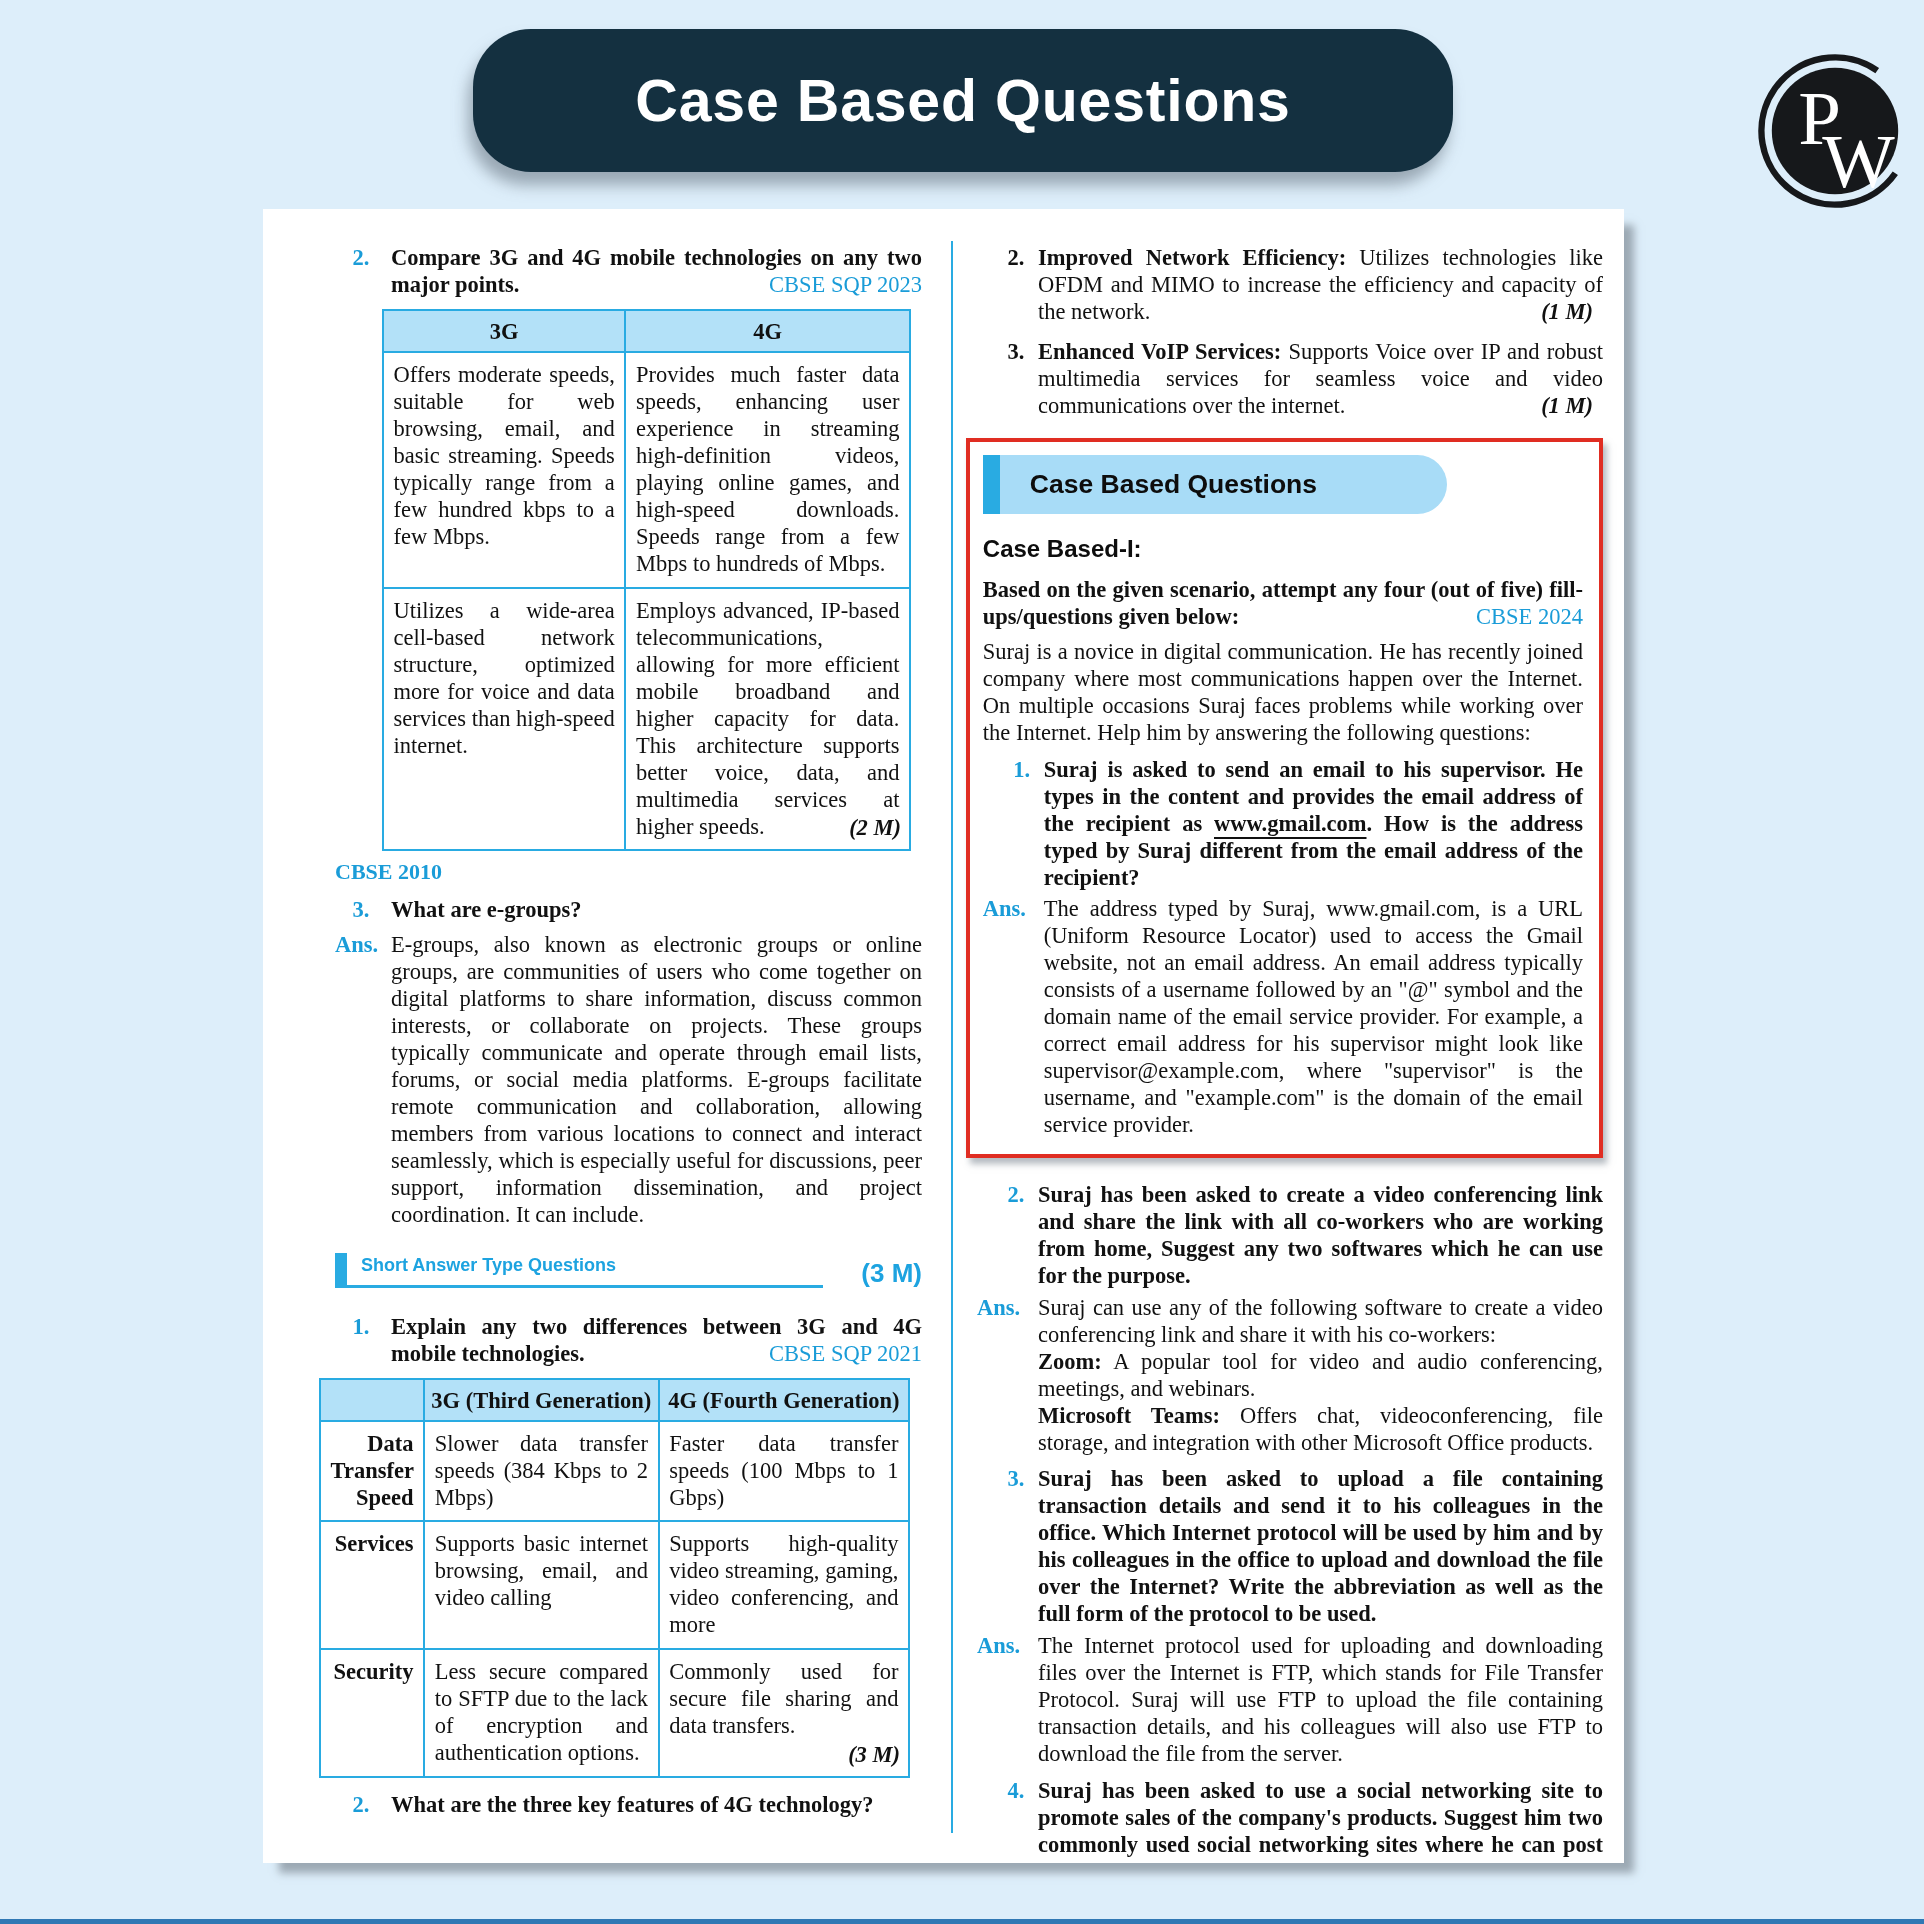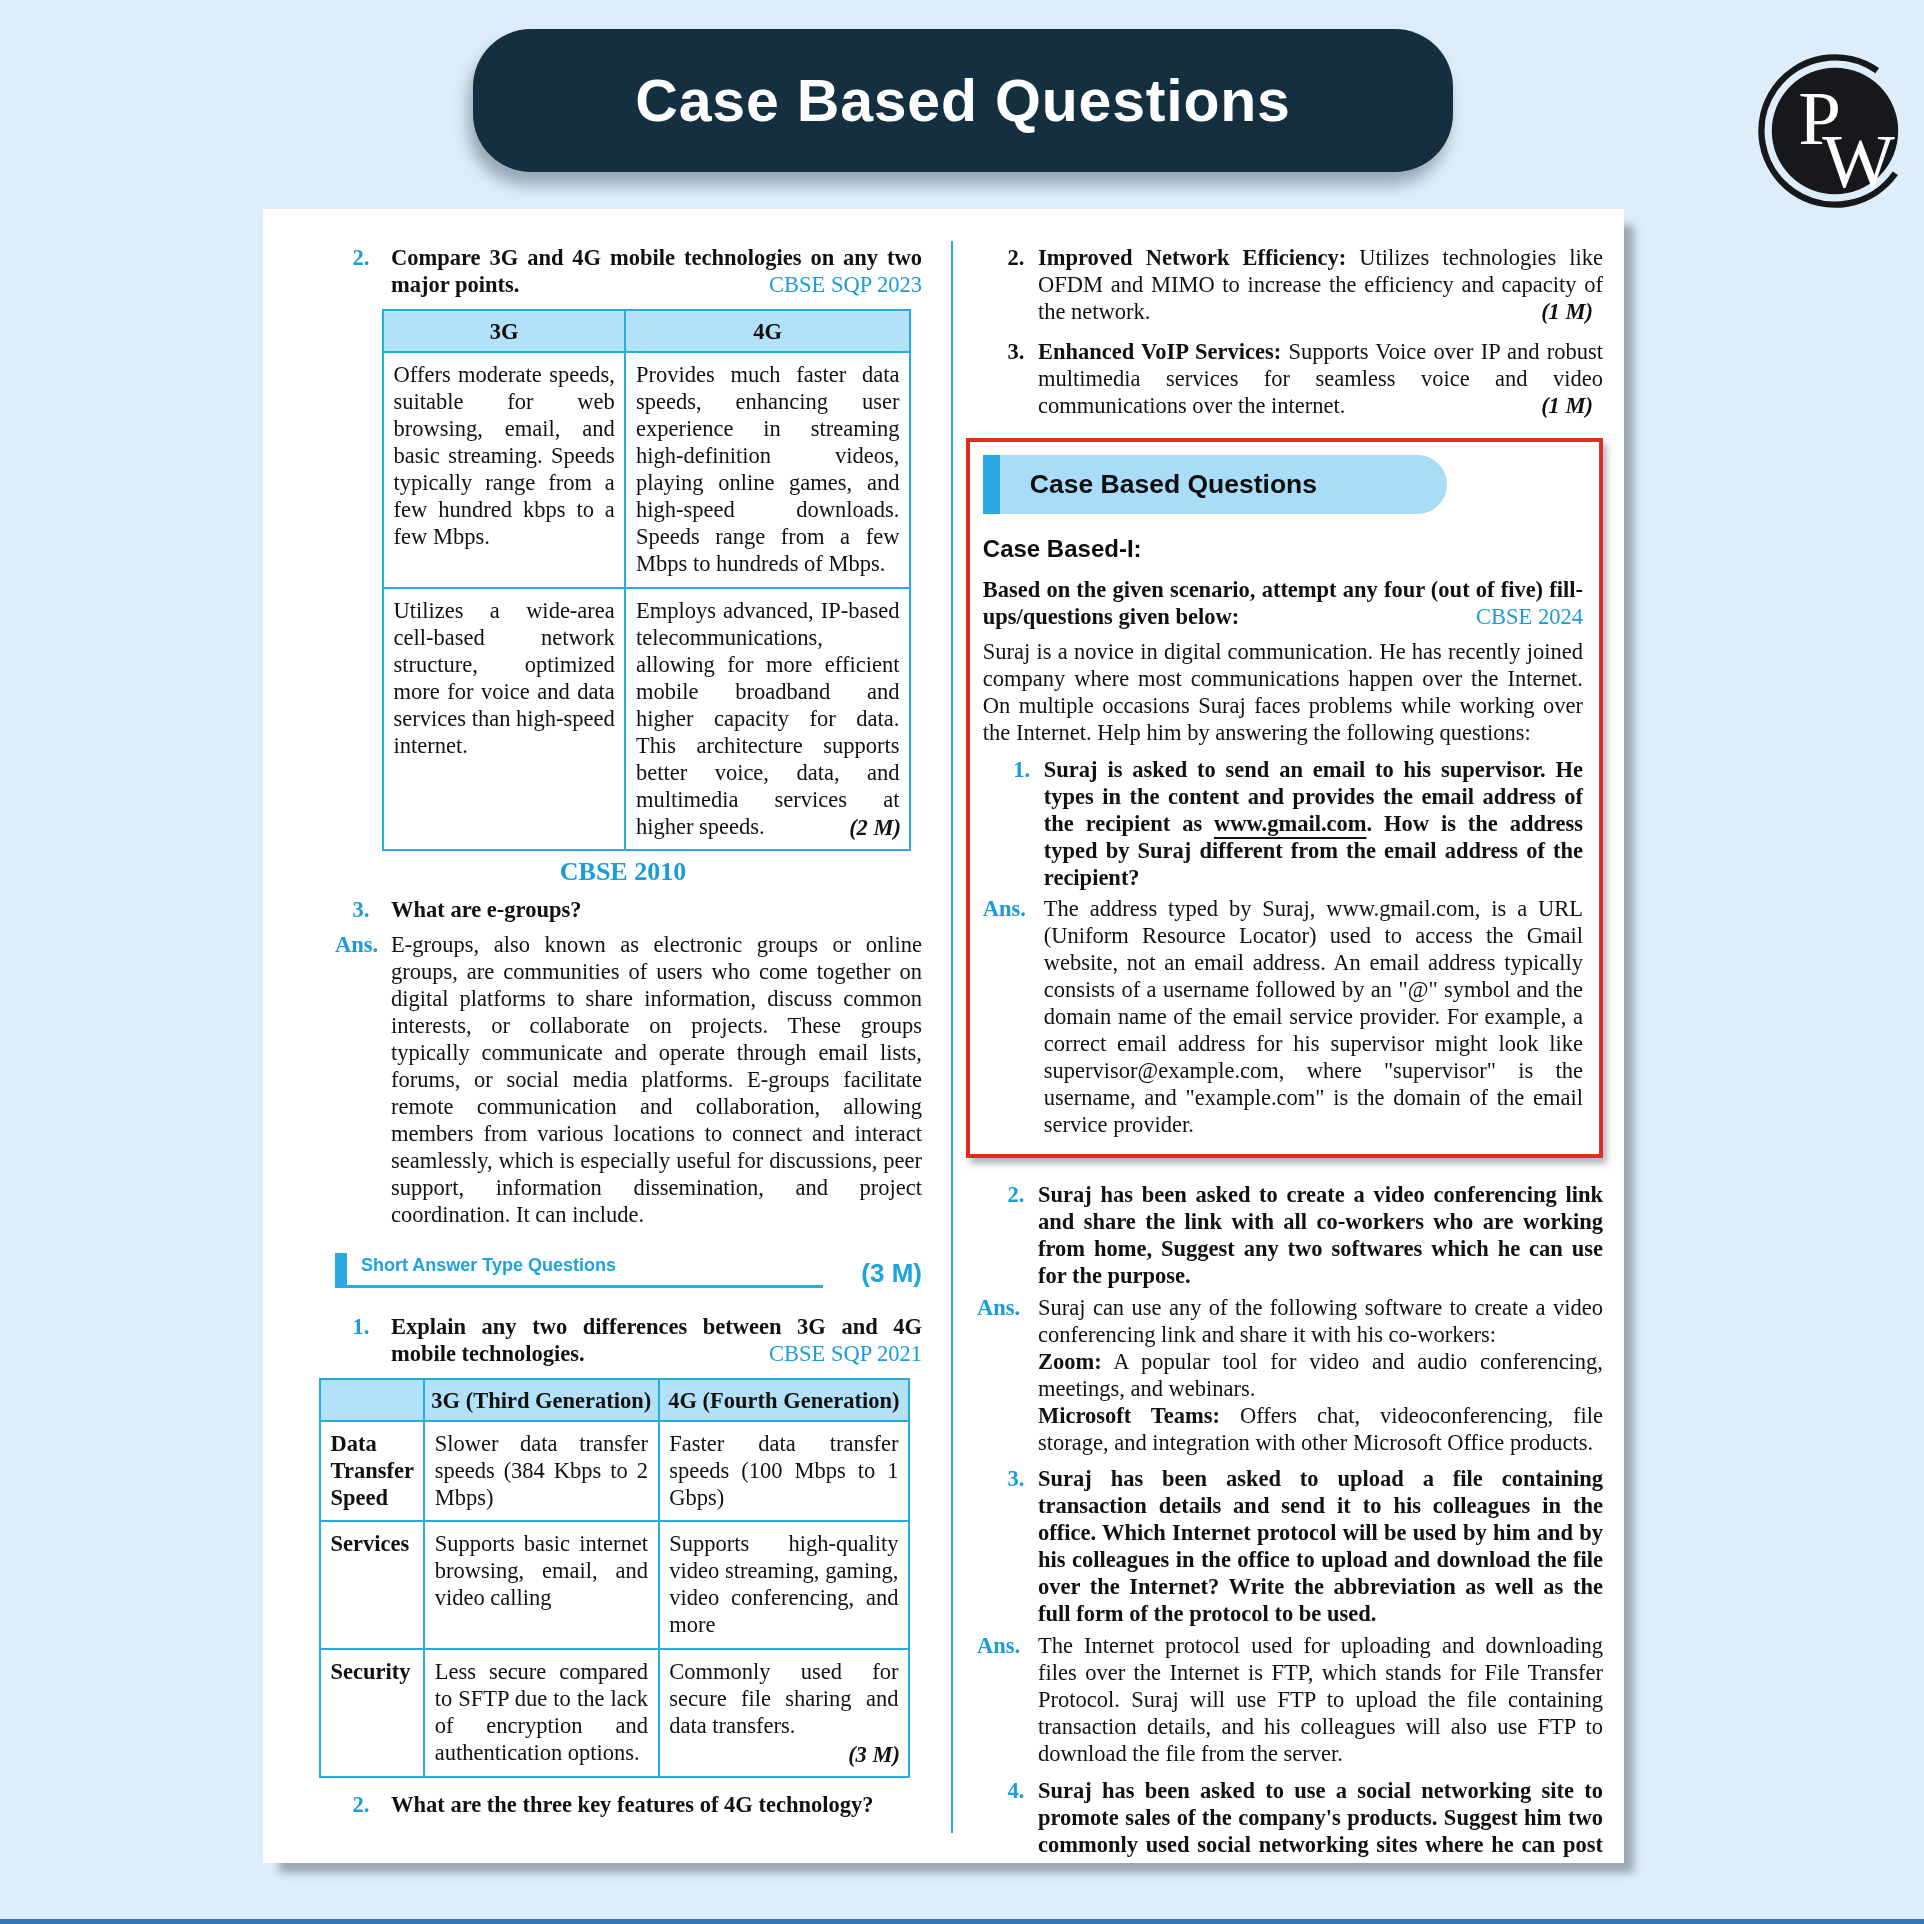--- a/index.html
+++ b/index.html
@@ -33,34 +33,34 @@
 
   .qa{display:grid;position:relative;}
   .g70{grid-template-columns:56px 1fr;}
   .g76{grid-template-columns:61px 1fr;}
   .qnum{font-weight:700;color:#1a9cd8;font-size:22.5px;line-height:27px;}
   .pl22{padding-left:17.6px;}
   .pl38{padding-left:30.5px;}
   .anslabel{font-weight:700;color:#1a9cd8;font-size:22.5px;line-height:27px;}
 
   .tag{position:absolute;right:0;bottom:0;color:#1a9cd8;font-weight:400;font-size:22.5px;line-height:27px;}
-  .tagline{color:#1a9cd8;font-weight:700;font-size:26px;line-height:27px;text-align:center;}
+  .tagline{color:#1a9cd8;font-weight:700;font-size:22px;line-height:27px;text-align:left;}
   .marks{position:absolute;right:10px;bottom:0;font-weight:700;font-style:italic;font-size:22.5px;line-height:27px;color:#111;}
 
   .u{text-decoration:underline;text-decoration-thickness:2.4px;text-underline-offset:5.6px;}
 
   
   table{border-collapse:collapse;}
   .ctable{border:2.4px solid #29abe2;}
   .ctable th,.ctable td{border:2.4px solid #29abe2;vertical-align:top;}
   .ctable th{background:#b3e1f8;font-size:22.5px;line-height:27px;font-weight:700;text-align:center;padding:6.4px 4.8px;}
   .ctable td{font-size:22.5px;line-height:27px;text-align:justify;padding:8px 9.6px 9.6px 9.6px;position:relative;}
   .t1{margin-left:47px;margin-top:11.2px;width:529px;}
   .t2{margin-left:-16px;margin-top:11.2px;width:591px;}
-  td.rowlabel{font-weight:700;text-align:left;}
+  td.rowlabel{font-weight:700;text-align:right;}
 
   
   .sect{display:flex;justify-content:space-between;align-items:flex-start;margin-top:27px;}
   .sect-left{position:relative;width:462px;border-bottom:3.2px solid #29abe2;padding:0 0 9.6px 26px;}
   .sect-bar{position:absolute;left:0;top:-1.6px;bottom:0;width:12px;background:#29abe2;}
   .sect-title{font-family:"Liberation Sans","DejaVu Sans",sans-serif;font-weight:700;font-size:18px;color:#1da3e0;}
   .sect-marks{font-family:"Liberation Sans","DejaVu Sans",sans-serif;font-weight:700;font-size:26px;color:#1da3e0;padding-top:3.2px;}
 
   
   .redbox{margin-top:19px;margin-left:-11.2px;border:4px solid #e02d22;background:#fff;

